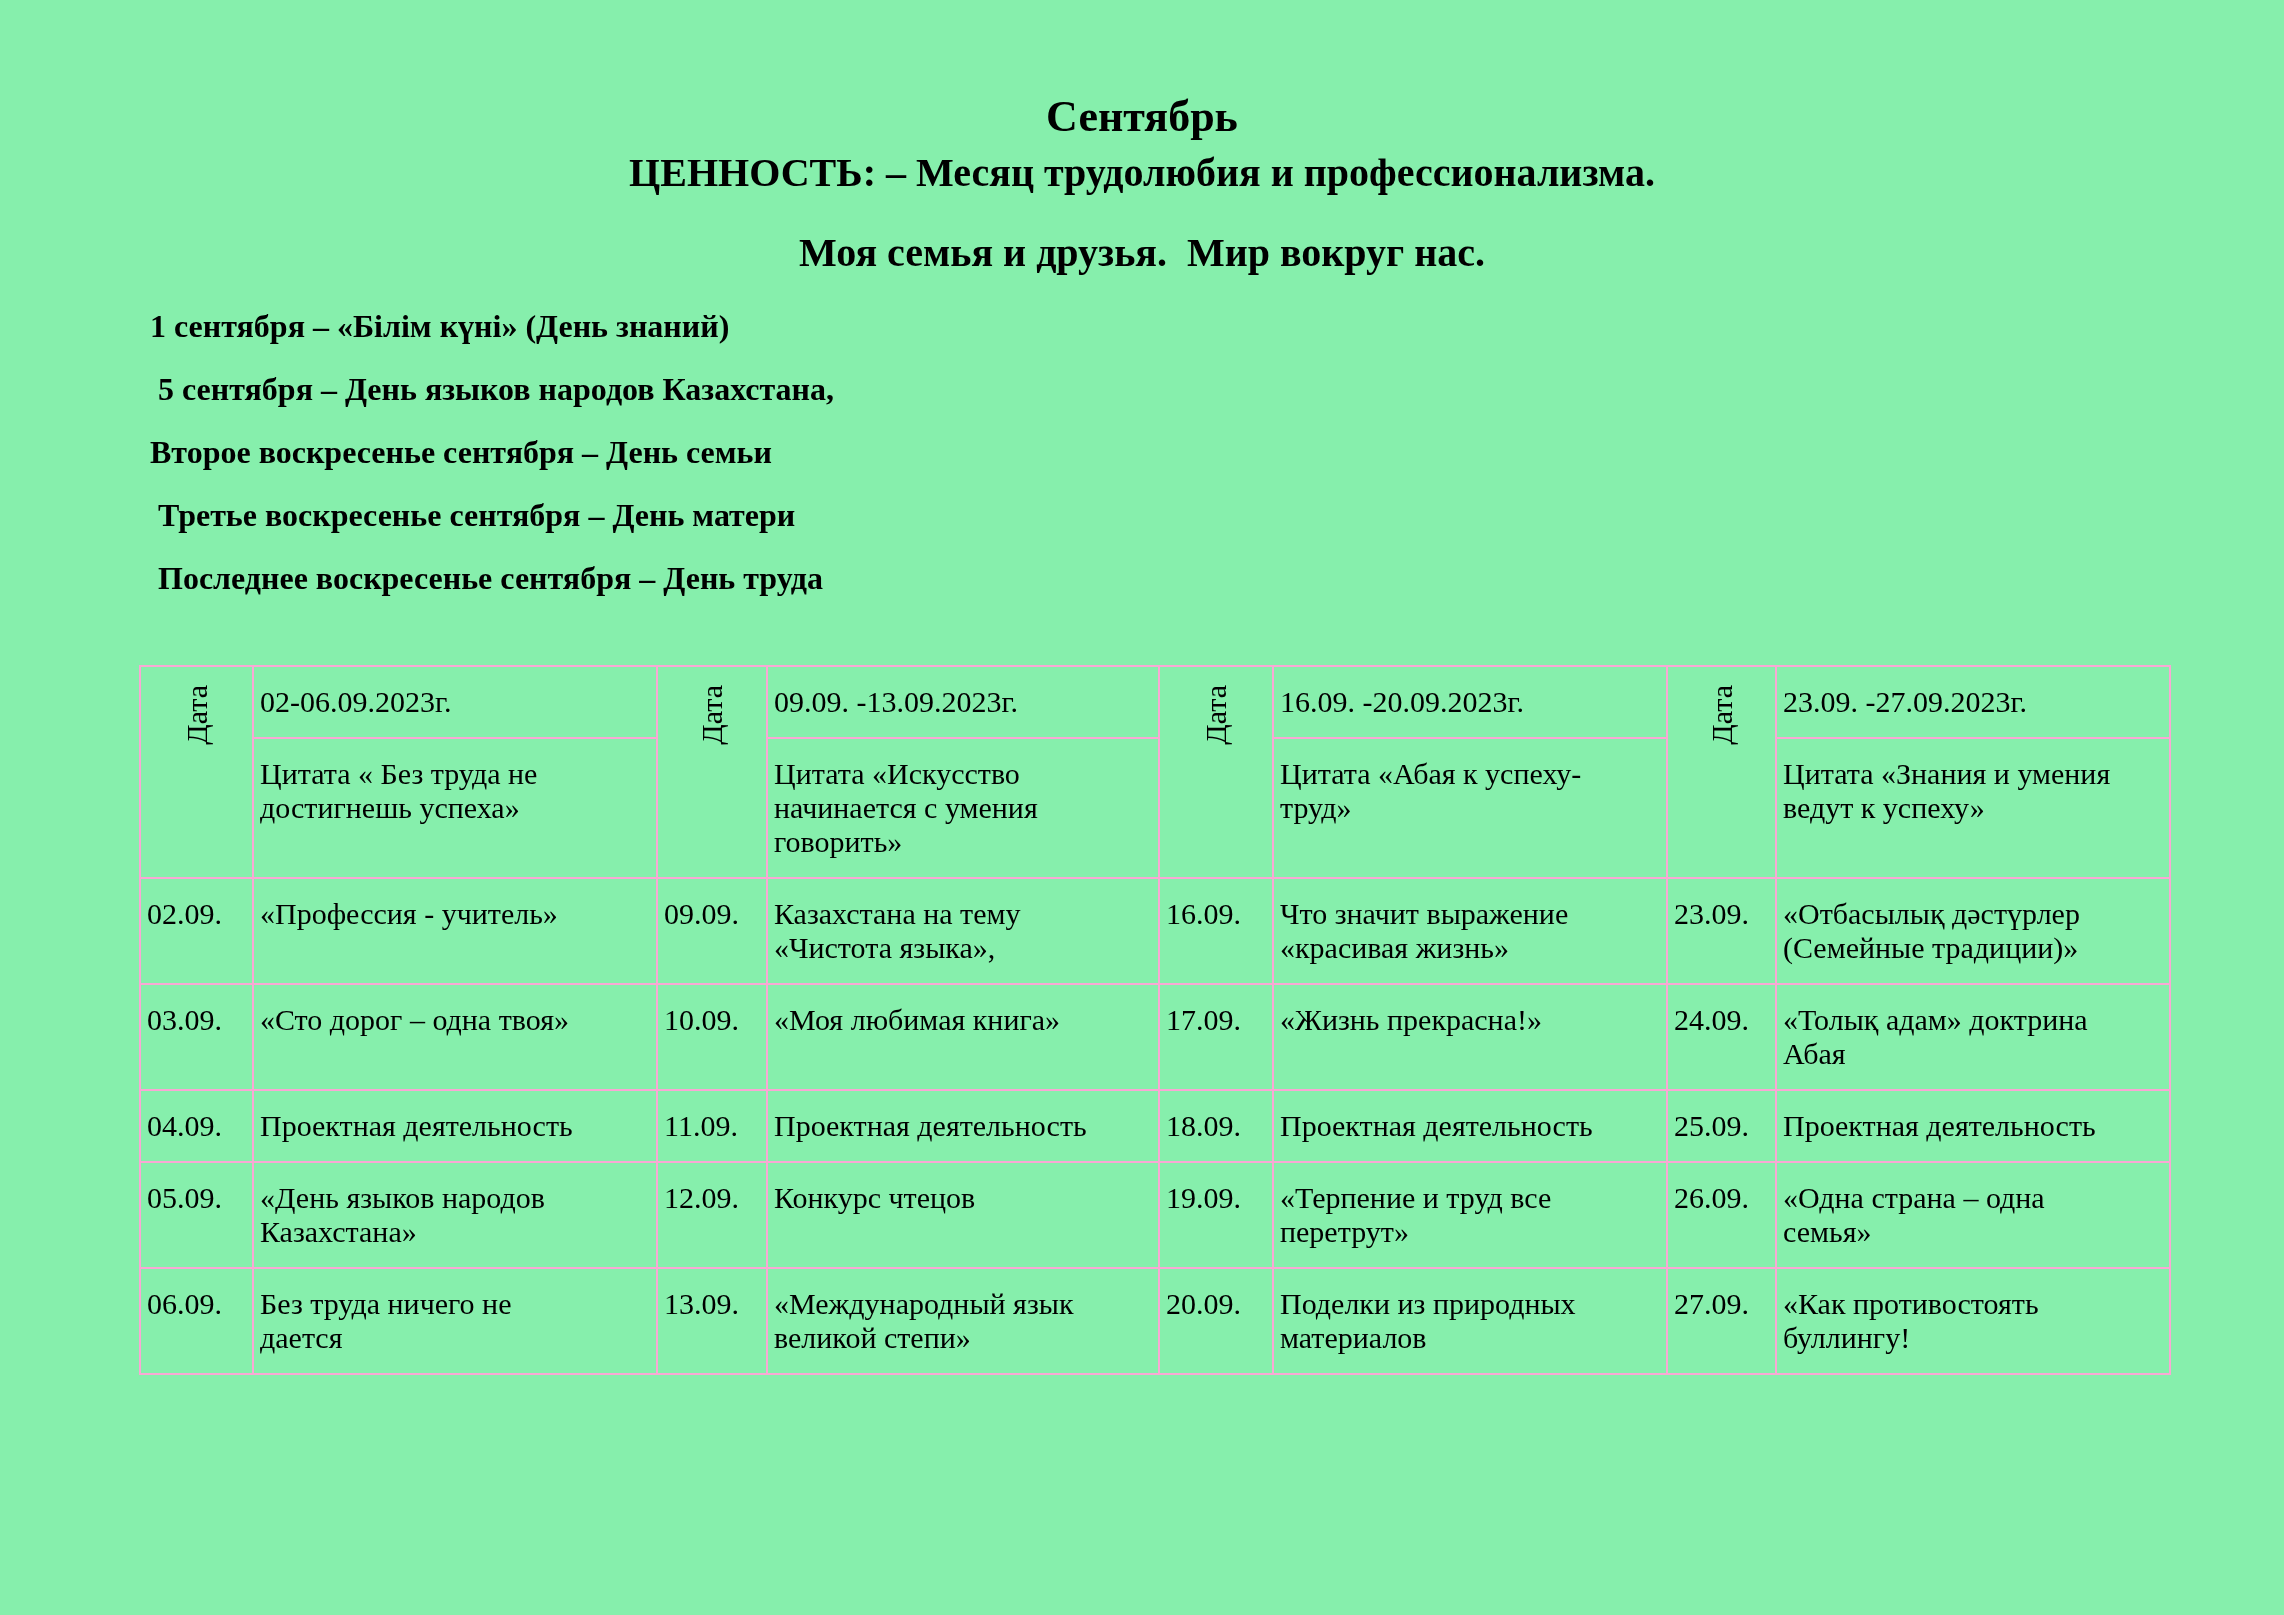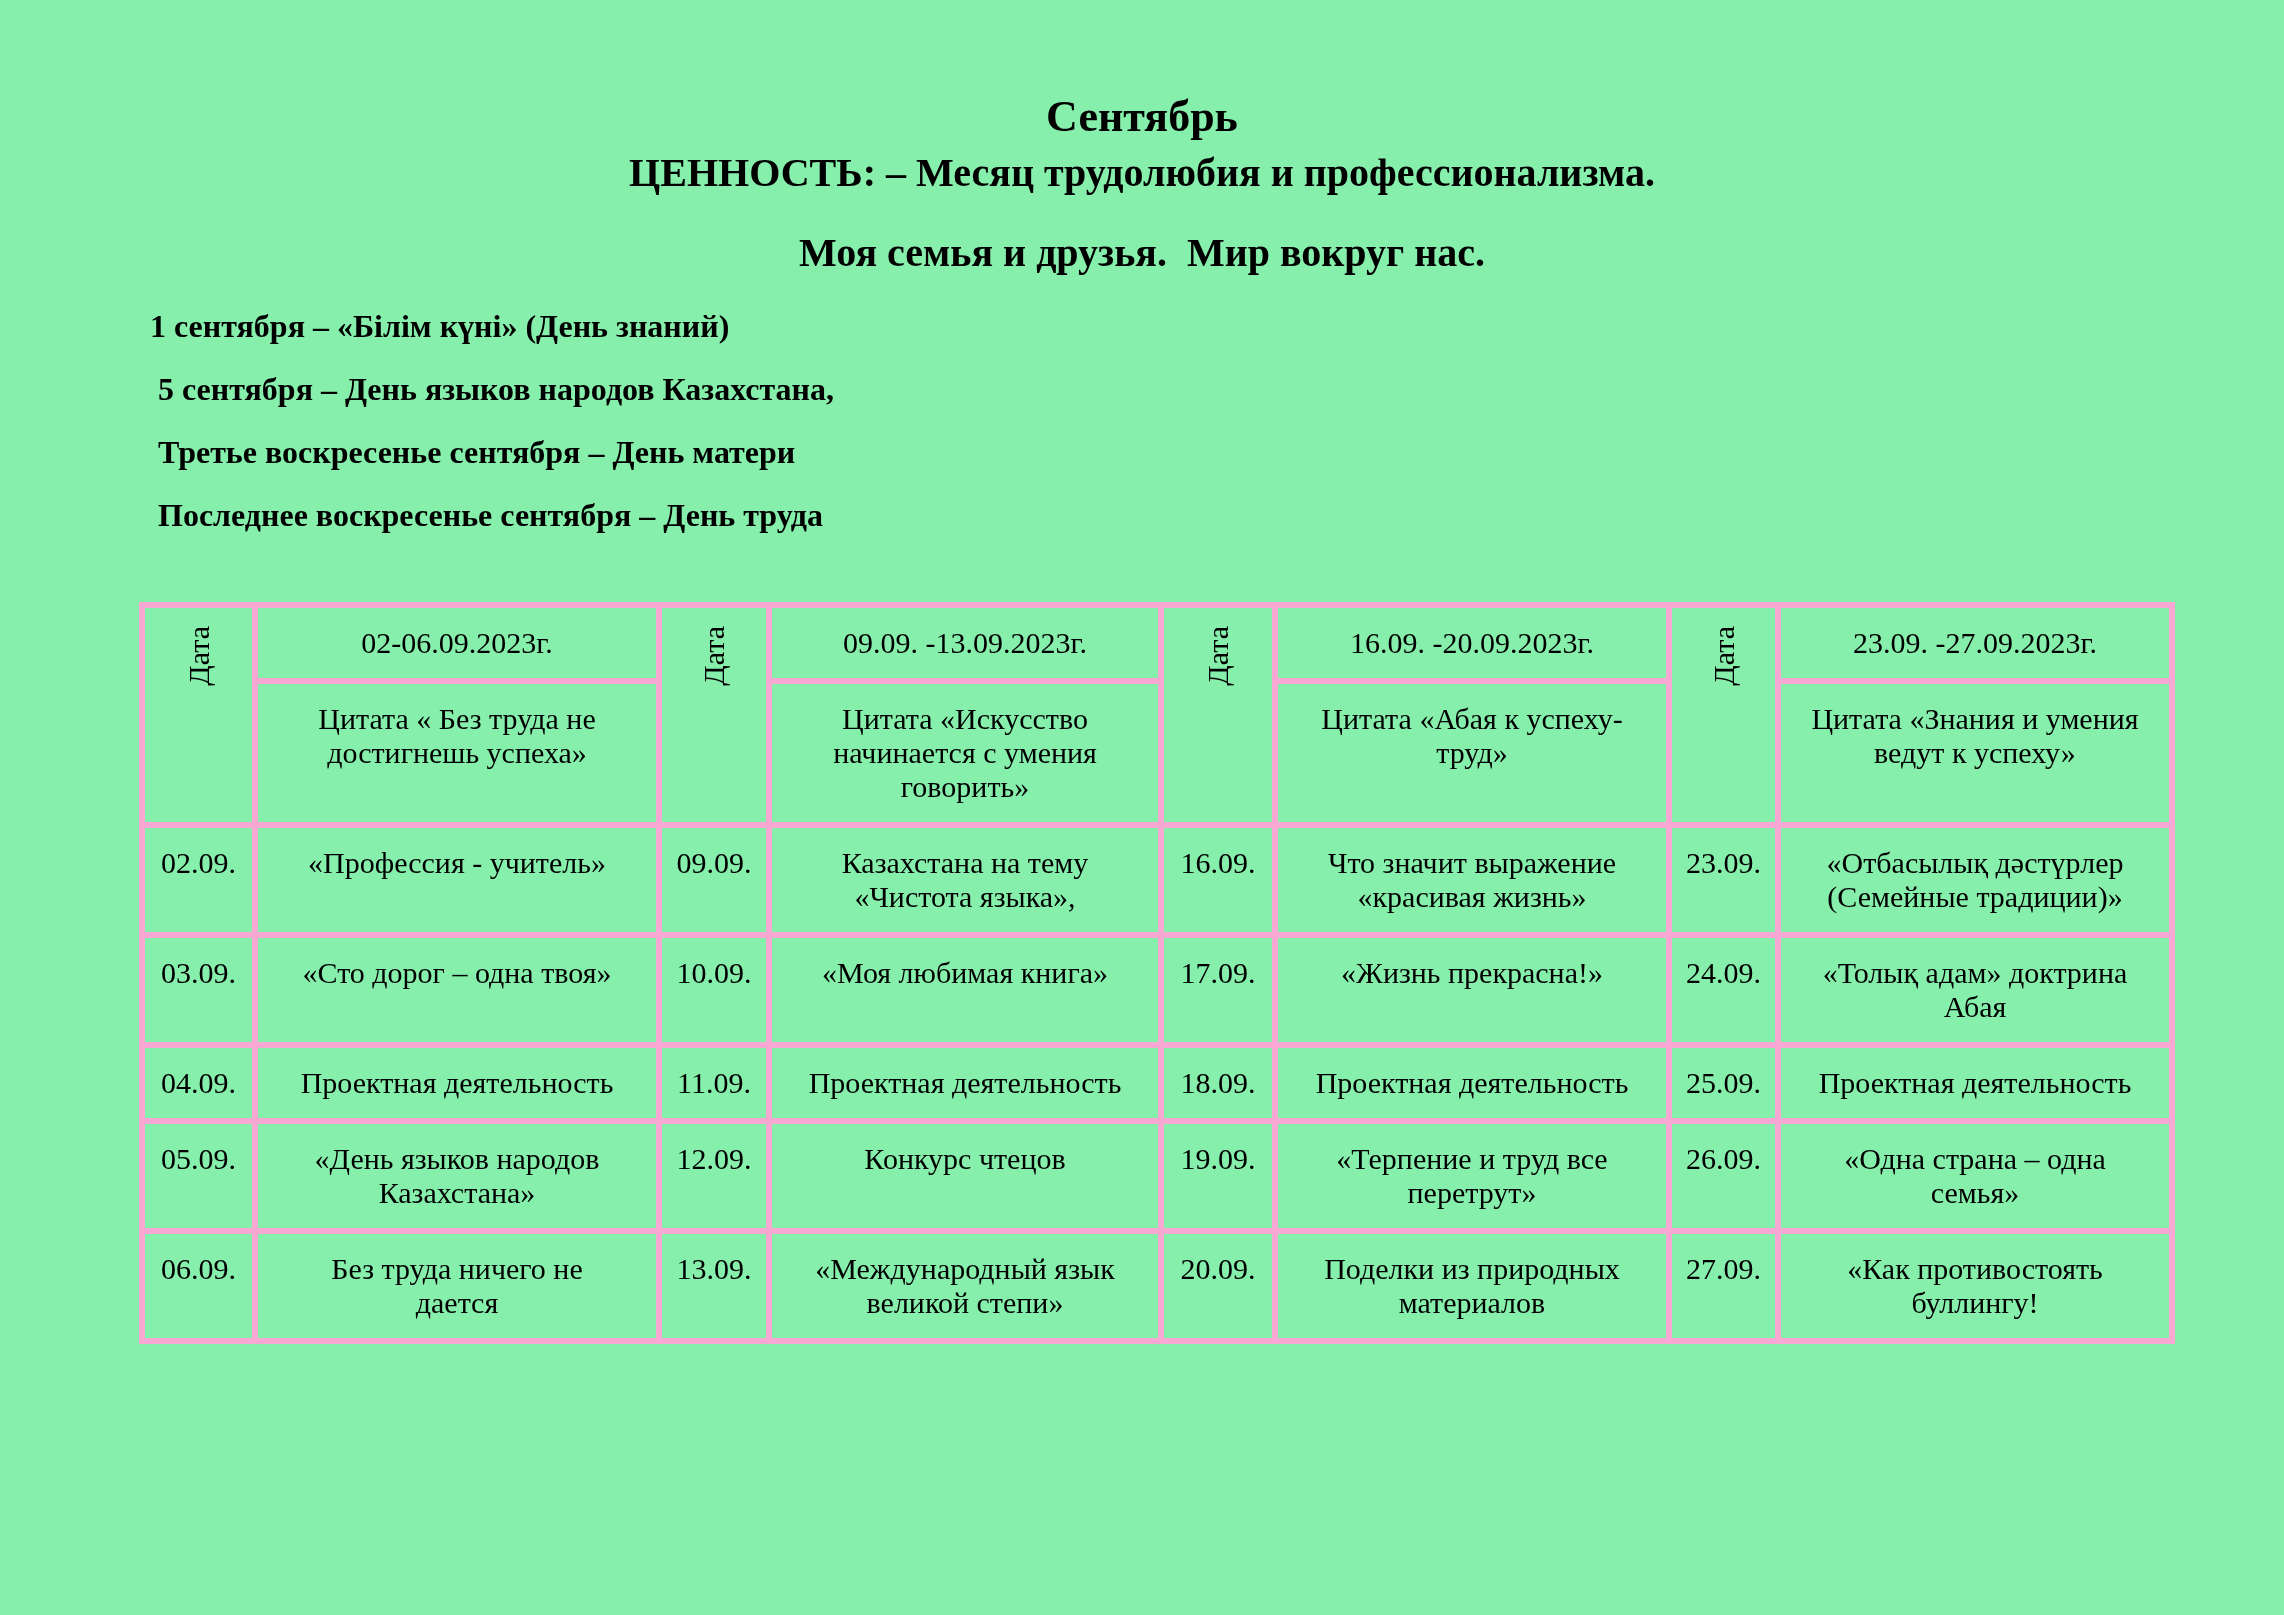--- a/index.html
+++ b/index.html
@@ -45,24 +45,23 @@
     margin-bottom: 23px;
     white-space: pre-wrap;
   }
   table.schedule {
     border-collapse: collapse;
     table-layout: fixed;
     width: 2030px;
     margin: 67px 0 0 139px;
   }
   table.schedule td {
-    border: 6px solid #f9a8d4;
+    border: 2px solid #f9a8d4;
     font-size: 30px;
     line-height: 34px;
-    text-align: center;
     vertical-align: top;
     padding: 18px 6px;
     white-space: pre-line;
     overflow: hidden;
   }
   td.date-col-head {
     vertical-align: middle;
     text-align: center;
   }
   .vtext {
@@ -89,20 +88,21 @@
 
   <div class="header-block">
     <div class="doc-title">Сентябрь</div>
     <div class="value-line">ЦЕННОСТЬ: – Месяц трудолюбия и профессионализма.</div>
     <div class="motto-line">Моя семья и друзья.  Мир вокруг нас.</div>
   </div>
 
   <div class="holidays">
     <div class="holiday-item">1 сентября – «Білім күні» (День знаний)</div>
     <div class="holiday-item"> 5 сентября – День языков народов Казахстана,</div>
+    <div class="holiday-item">Второе воскресенье сентября – День семьи</div>
     <div class="holiday-item"> Третье воскресенье сентября – День матери</div>
     <div class="holiday-item"> Последнее воскресенье сентября – День труда</div>
   </div>
 
   <table class="schedule">
     <colgroup>
       <col style="width:113px">
         <col style="width:404px">
       <col style="width:110px">
         <col style="width:392px">

